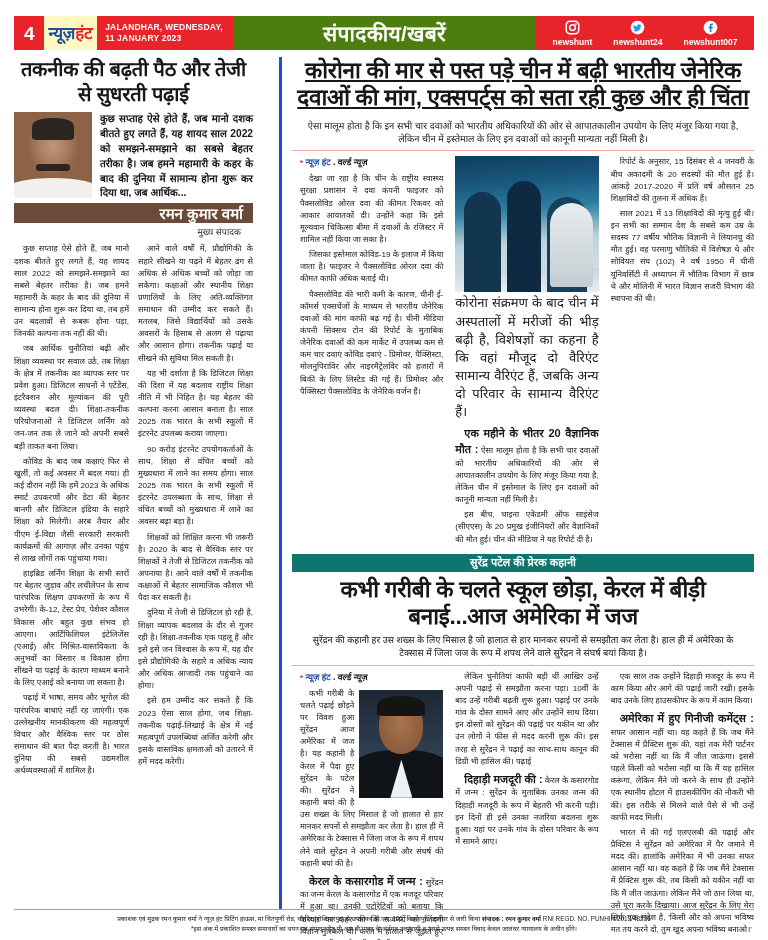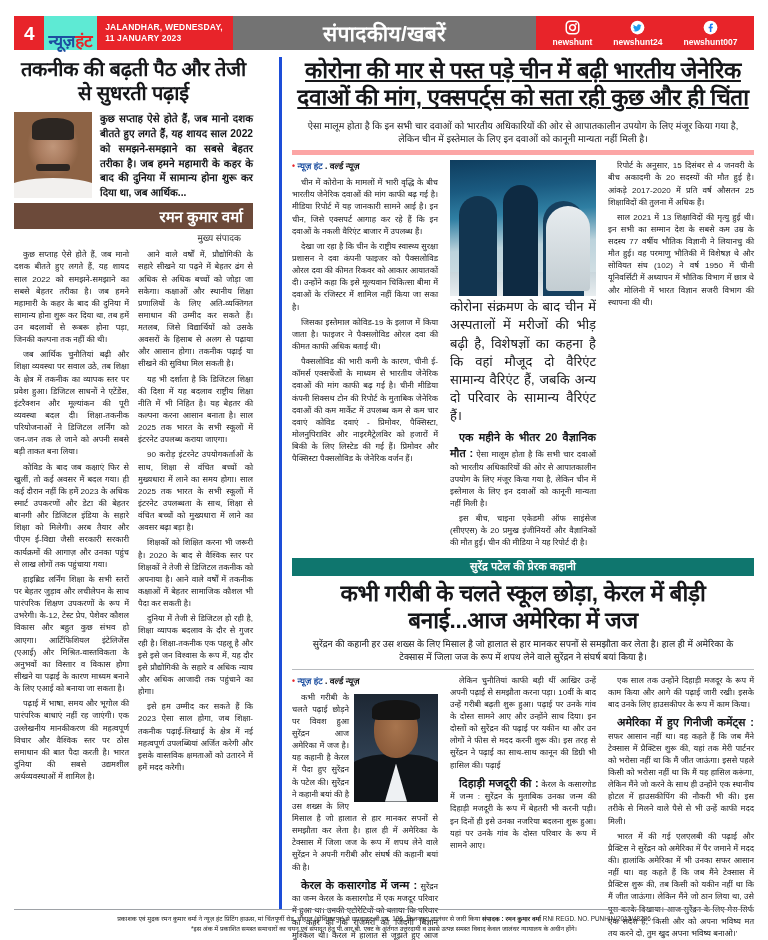--- a/index.html
+++ b/index.html
@@ -36,24 +36,24 @@
     flex: 0 0 auto;
   }
   .page-num {
     color: #ffffff;
     font-size: 19px;
     font-weight: bold;
     padding: 0 9px 0 10px;
     line-height: 1;
   }
   .logo-box {
-    background: #5eead4;
+    background: #fef9c3;
     height: 100%;
     display: flex;
-    align-items: flex-end;
+    align-items: center;
     padding: 0 5px;
   }
   .logo-text {
     font-size: 17px;
     font-weight: bold;
     letter-spacing: -0.3px;
     line-height: 1;
     white-space: nowrap;
   }
   .logo-a { color: #1d4fa0; }
@@ -61,21 +61,21 @@
   .mast-date {
     color: #ffffff;
     font-size: 8.5px;
     font-weight: bold;
     line-height: 1.25;
     padding: 0 10px 0 8px;
     align-self: center;
     letter-spacing: 0.2px;
   }
   .mast-blue {
-    background: #737373;
+    background: #4d7c0f;
     flex: 1 1 auto;
     display: flex;
     align-items: center;
     justify-content: center;
   }
   .section-title {
     color: #ffffff;
     font-size: 21px;
     font-weight: bold;
     line-height: 1;
@@ -171,21 +171,21 @@
   }
   .ed-lead {
     flex: 1 1 auto;
     font-size: 10.2px;
     line-height: 1.46;
     text-align: justify;
     font-weight: bold;
   }
   .ed-byline-bar {
     background: #6c4a3a;
-    height: 26px;
+    height: 20px;
     display: flex;
     align-items: center;
     justify-content: flex-end;
     padding-right: 10px;
     margin-top: 2px;
   }
   .ed-author {
     color: #ffffff;
     font-size: 15px;
     font-weight: bold;
@@ -216,24 +216,24 @@
     text-align: center;
     letter-spacing: -0.3px;
     padding-bottom: 4px;
     text-decoration: underline;
   }
   .main-sub {
     font-size: 9.4px;
     line-height: 1.42;
     text-align: center;
     padding: 3px 14px 5px 14px;
-    border-bottom: 5px solid #fca5a5;
+    border-bottom: 1px solid #fca5a5;
     margin-bottom: 5px;
   }
-  .story-area { display: flex; gap: 12px; flex: 0 0 auto; }
+  .story-area { display: flex; gap: 12px; flex: 0 0 auto; margin-left: 8px; }
   .scol {
     flex: 1 1 0;
     min-width: 0;
     font-size: 8.1px;
     line-height: 1.5;
     text-align: justify;
   }
   .scol p { margin-bottom: 3px; text-indent: 9px; }
   .byline {
     font-size: 8.6px;
@@ -440,21 +440,20 @@
 
       <div>
         <div class="main-head">कोरोना की मार से पस्त पड़े चीन में बढ़ी भारतीय जेनेरिक दवाओं की मांग, एक्सपर्ट्स को सता रही कुछ और ही चिंता</div>
         <div class="main-sub">ऐसा मालूम होता है कि इन सभी चार दवाओं को भारतीय अधिकारियों की ओर से आपातकालीन उपयोग के लिए मंजूर किया गया है, लेकिन चीन में इस्तेमाल के लिए इन दवाओं को कानूनी मान्यता नहीं मिली है।</div>
 
         <div class="story-area">
           <div class="scol">
             <div class="byline">
               <span class="dot">•</span> <span class="bold-red">न्यूज़ हंट</span> . <span>वर्ल्ड न्यूज़</span>
             </div>
-            <p>चीन में कोरोना के मामलों में भारी वृद्धि के बीच भारतीय जेनेरिक दवाओं की मांग काफी बढ़ गई है। मीडिया रिपोर्ट में यह जानकारी सामने आई है। इन चीन, जिसे एक्सपर्ट आगाह कर रहे हैं कि इन दवाओं के नकली वैरिएंट बाजार में उपलब्ध हैं।</p>
             <p>देखा जा रहा है कि चीन के राष्ट्रीय स्वास्थ्य सुरक्षा प्रशासन ने दवा कंपनी फाइजर को पैक्सलोविड ओरल दवा की कीमत रिकवर को आकार आयातकों दी। उन्होंने कहा कि इसे मूल्यवान चिकित्सा बीमा में दवाओं के रजिस्टर में शामिल नहीं किया जा सका है।</p>
             <p>जिसका इस्तेमाल कोविड-19 के इलाज में किया जाता है। फाइजर ने पैक्सलोविड ओरल दवा की कीमत काफी अधिक बताई थी।</p>
             <p>पैक्सलोविड की भारी कमी के कारण, चीनी ई-कॉमर्स एक्सचेंजों के माध्यम से भारतीय जेनेरिक दवाओं की मांग काफी बढ़ गई है। चीनी मीडिया कंपनी सिक्सथ टोन की रिपोर्ट के मुताबिक जेनेरिक दवाओं की कम मार्केट में उपलब्ध कम से कम चार दवाएं कोविड दवाएं - प्रिमोवर, पैक्सिस्टा, मोलनुपिराविर और नाइरमैट्रेलविर को हजारों में बिकी के लिए लिस्टेड की गई हैं। प्रिमोवर और पैक्सिस्टा पैक्सलोविड के जेनेरिक वर्जन हैं।</p>
           </div>
 
           <div class="scol">
             <div class="news-photo">
               <div class="floor"></div>
               <div class="figA"></div>
                 <div class="figB"></div>

